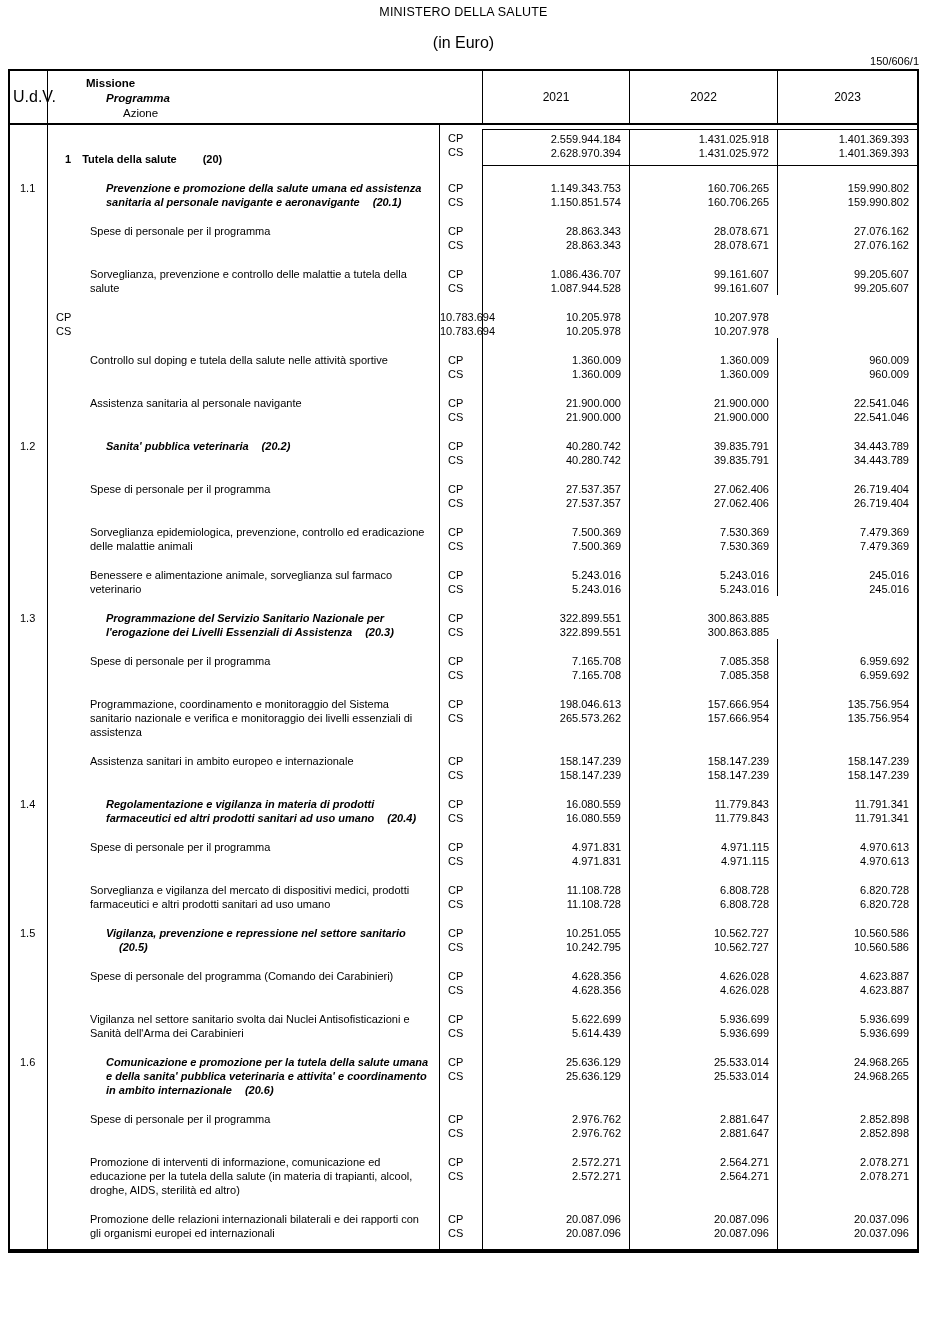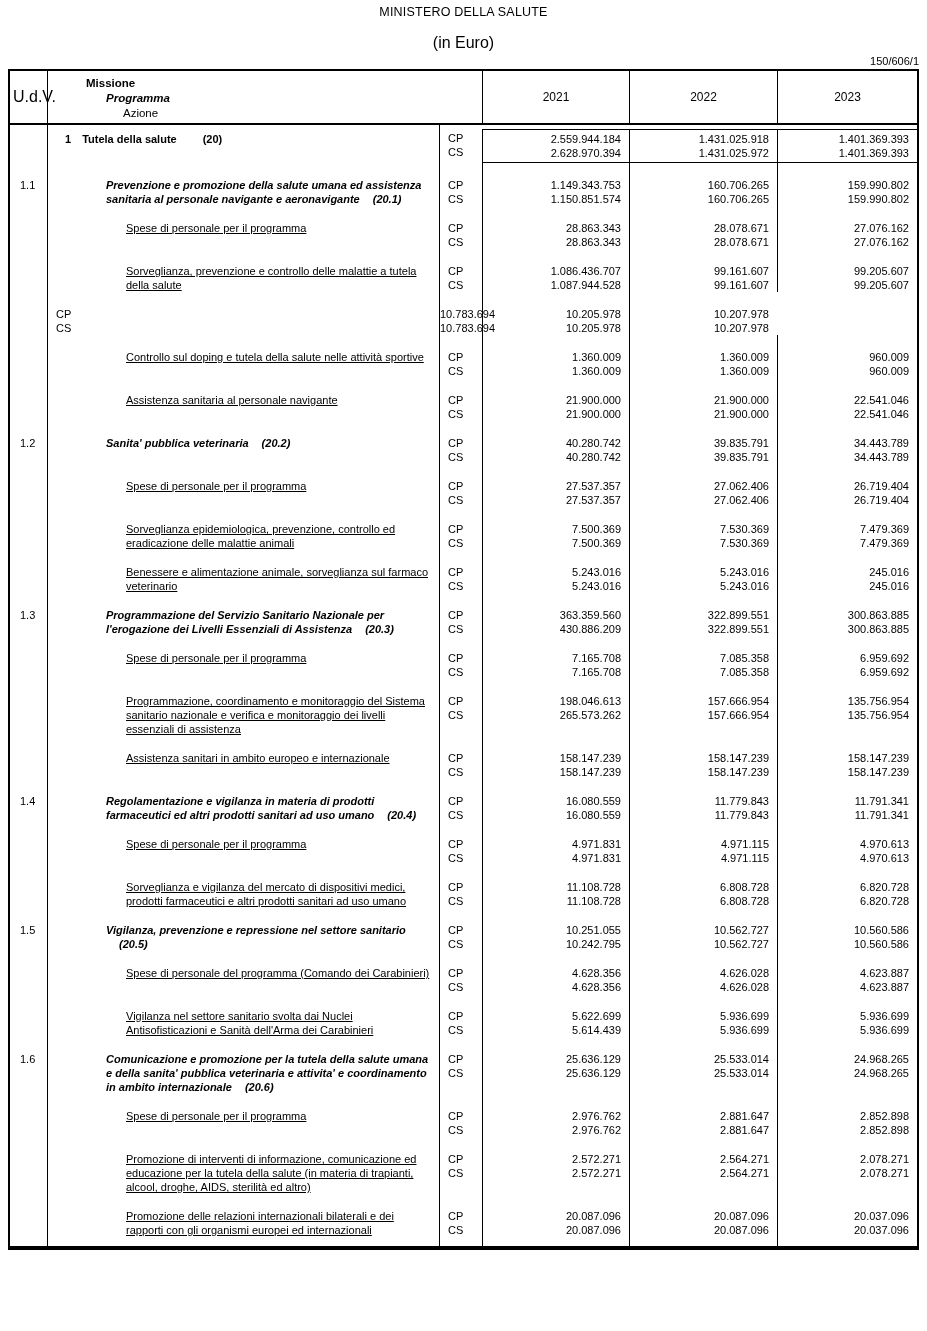--- a/index.html
+++ b/index.html
@@ -32,24 +32,24 @@
   .h-azione    { padding-left: 75px; }
   .th-year { display: flex; align-items: center; justify-content: center; font-size: 12px; }
 
   
   .trow { display: grid; grid-template-columns: 37px 392px 43px 147px 148px 1fr; }
   .trow > div { border-left: 1.5px solid #000; padding-top: 15px; line-height: 14px; }
   .trow > .c-udv { border-left: none; padding-left: 10px; }
   .c-desc { padding-right: 6px; }
   .c-desc.missione { font-weight: bold; }
   .mnum   { display: inline-block; margin-left: 17px; }
-  .mtitle { display: inline-block; margin-left: 11px; }
+  .mtitle { display: inline-block; margin-left: 11px; margin-top: 20px; }
   .mcode  { display: inline-block; margin-left: 26px; }
   .c-desc.programma { padding-left: 58px; font-weight: bold; font-style: italic; }
-  .c-desc.azione    { padding-left: 78px; text-decoration: underline; }
+  .c-desc.azione    { padding-left: 42px; }
   .pcode { display: inline-block; margin-left: 13px; text-align: center; }
   .c-cpcs { padding-left: 8px; }
   .c-val  { text-align: right; padding-right: 8px; }
 
   
   .trow.row-missione > div { padding-top: 4px; }
   .trow.row-missione > .c-val {
     border-top: 1.5px solid #000; border-bottom: 1.5px solid #000;
     margin-top: 4px; padding-top: 2px; padding-bottom: 2px;
   }
@@ -298,24 +298,20 @@
           </div>
         </div>
         <div class="trow row-programma">
           <div class="c-udv">1.3</div>
           <div class="c-desc programma"><span>Programmazione del Servizio Sanitario Nazionale per l'erogazione dei Livelli Essenziali di Assistenza</span><span class="pcode">(20.3)</span></div>
           <div class="c-cpcs">
             <div>CP</div>
             <div>CS</div>
           </div>
           <div class="c-val">
-            <div>363.359.560</div>
-            <div>430.886.209</div>
-          </div>
-          <div class="c-val">
             <div>322.899.551</div>
             <div>322.899.551</div>
           </div>
           <div class="c-val">
             <div>300.863.885</div>
             <div>300.863.885</div>
           </div>
         </div>
         <div class="trow row-azione">
           <div class="c-udv"></div>

